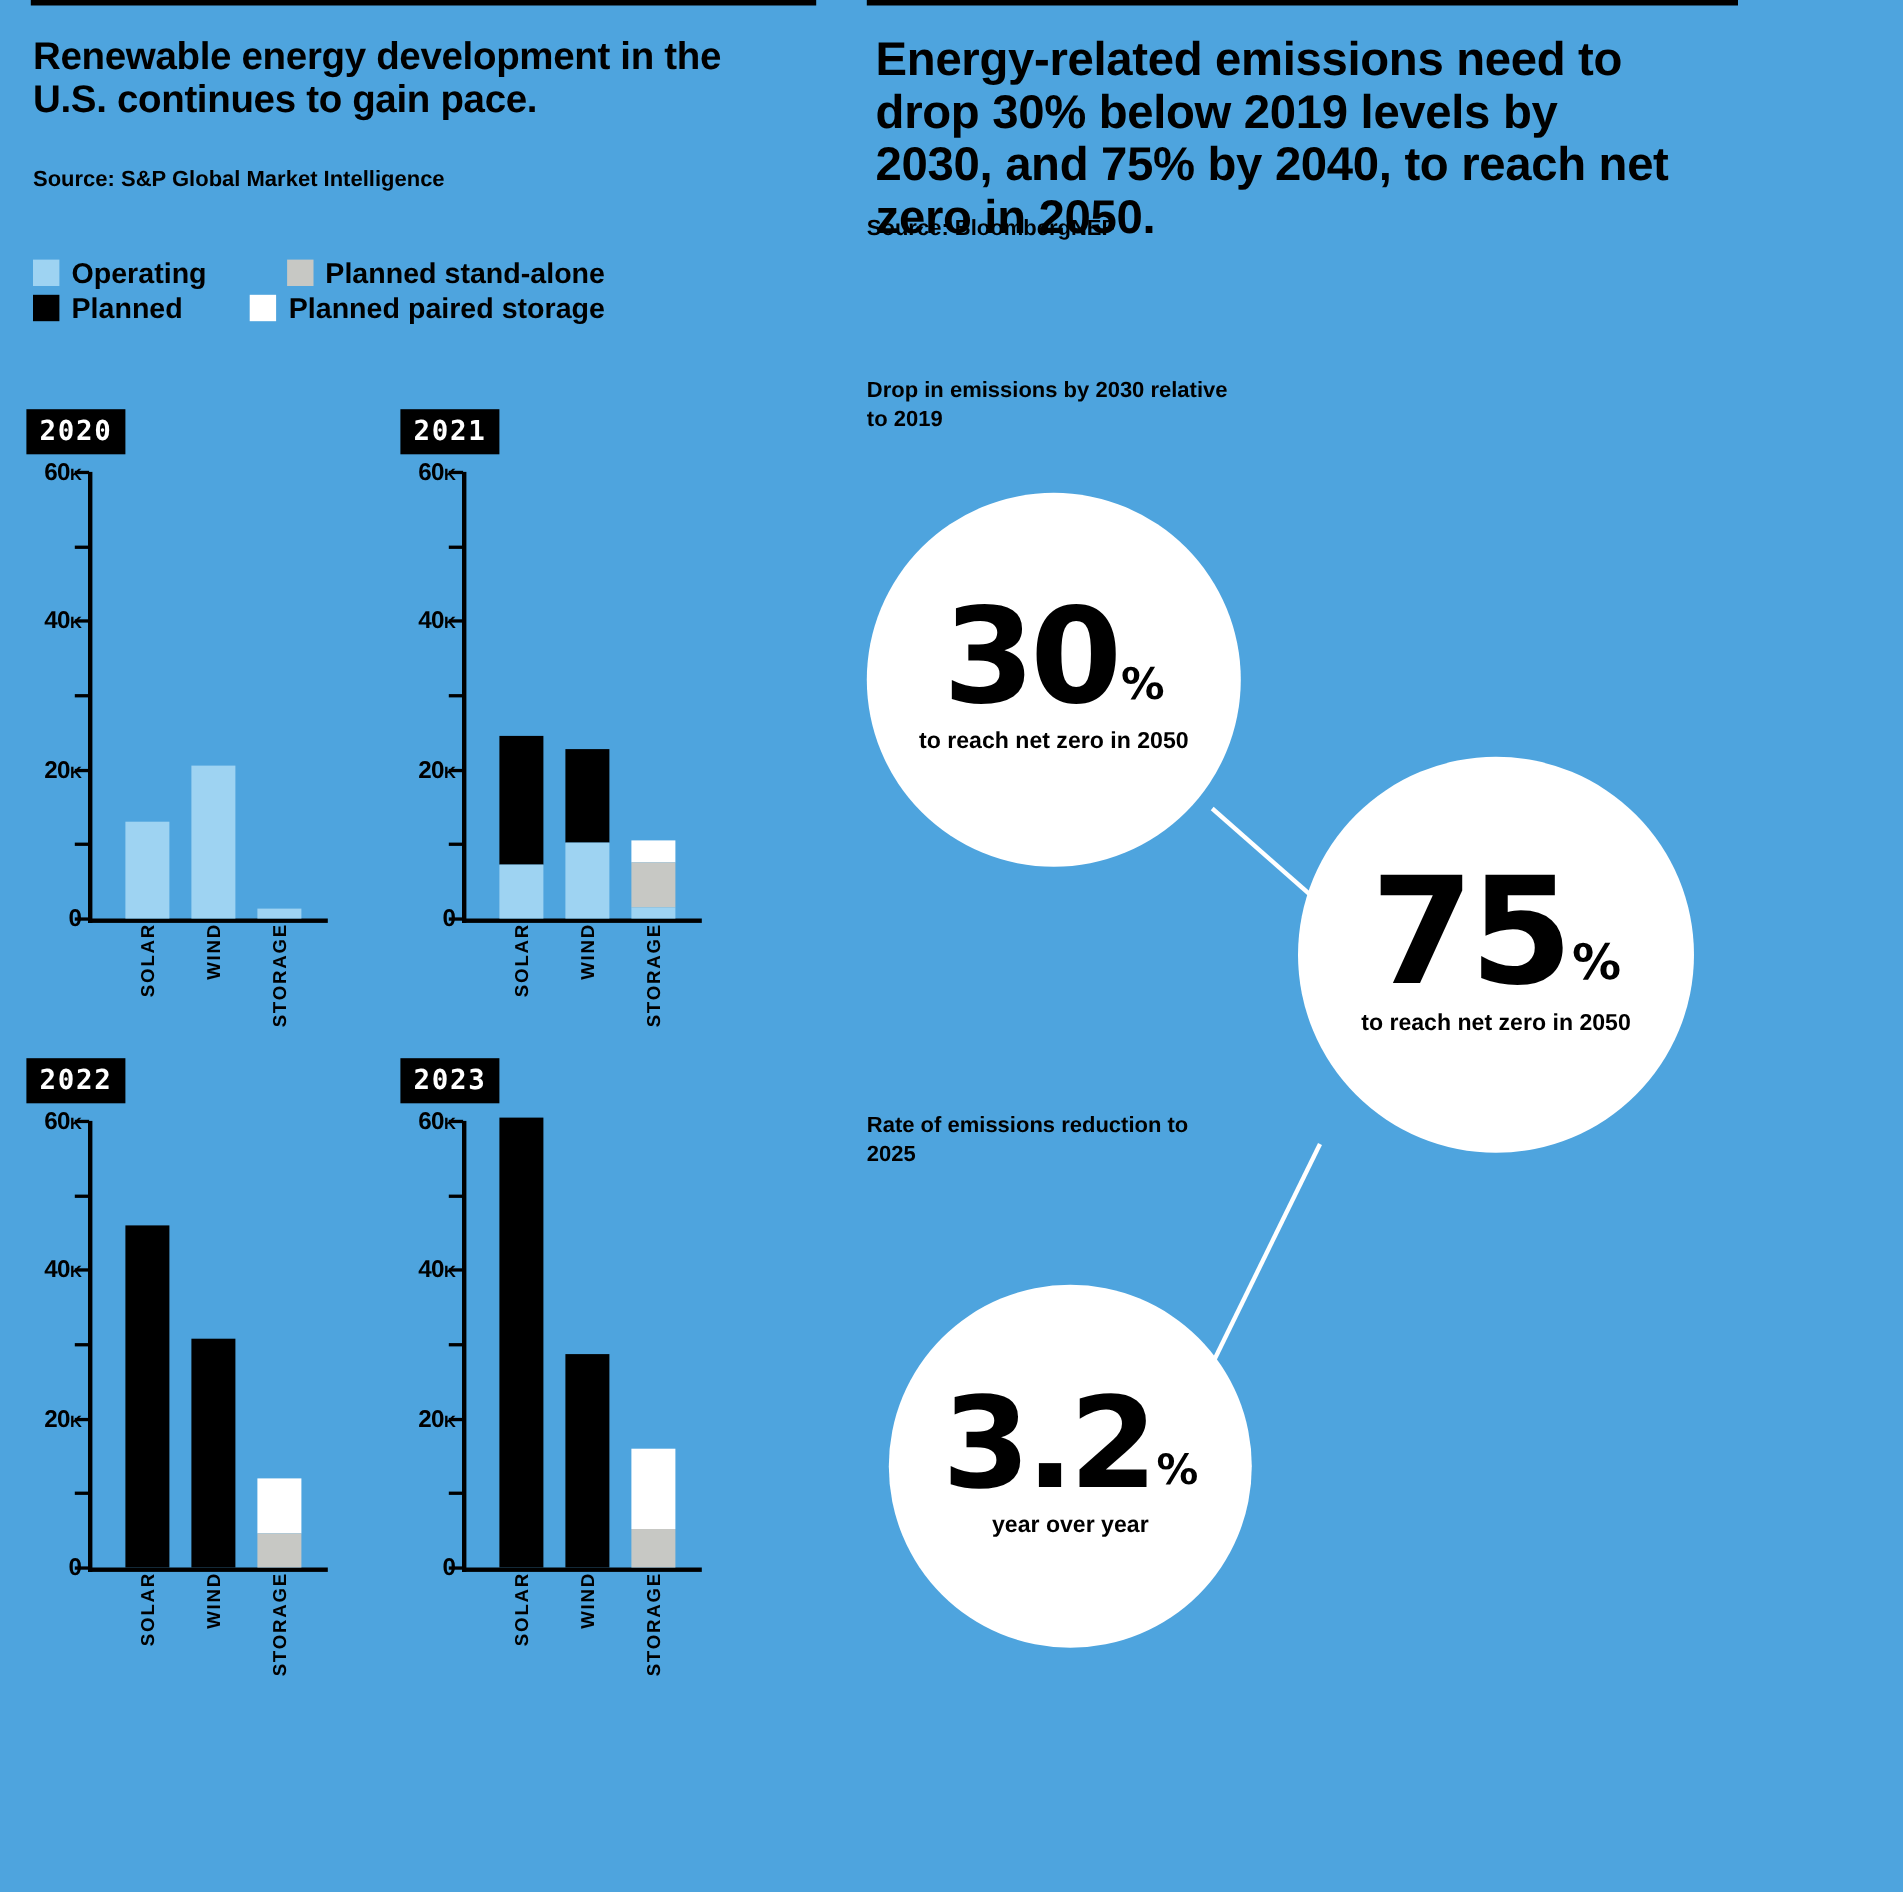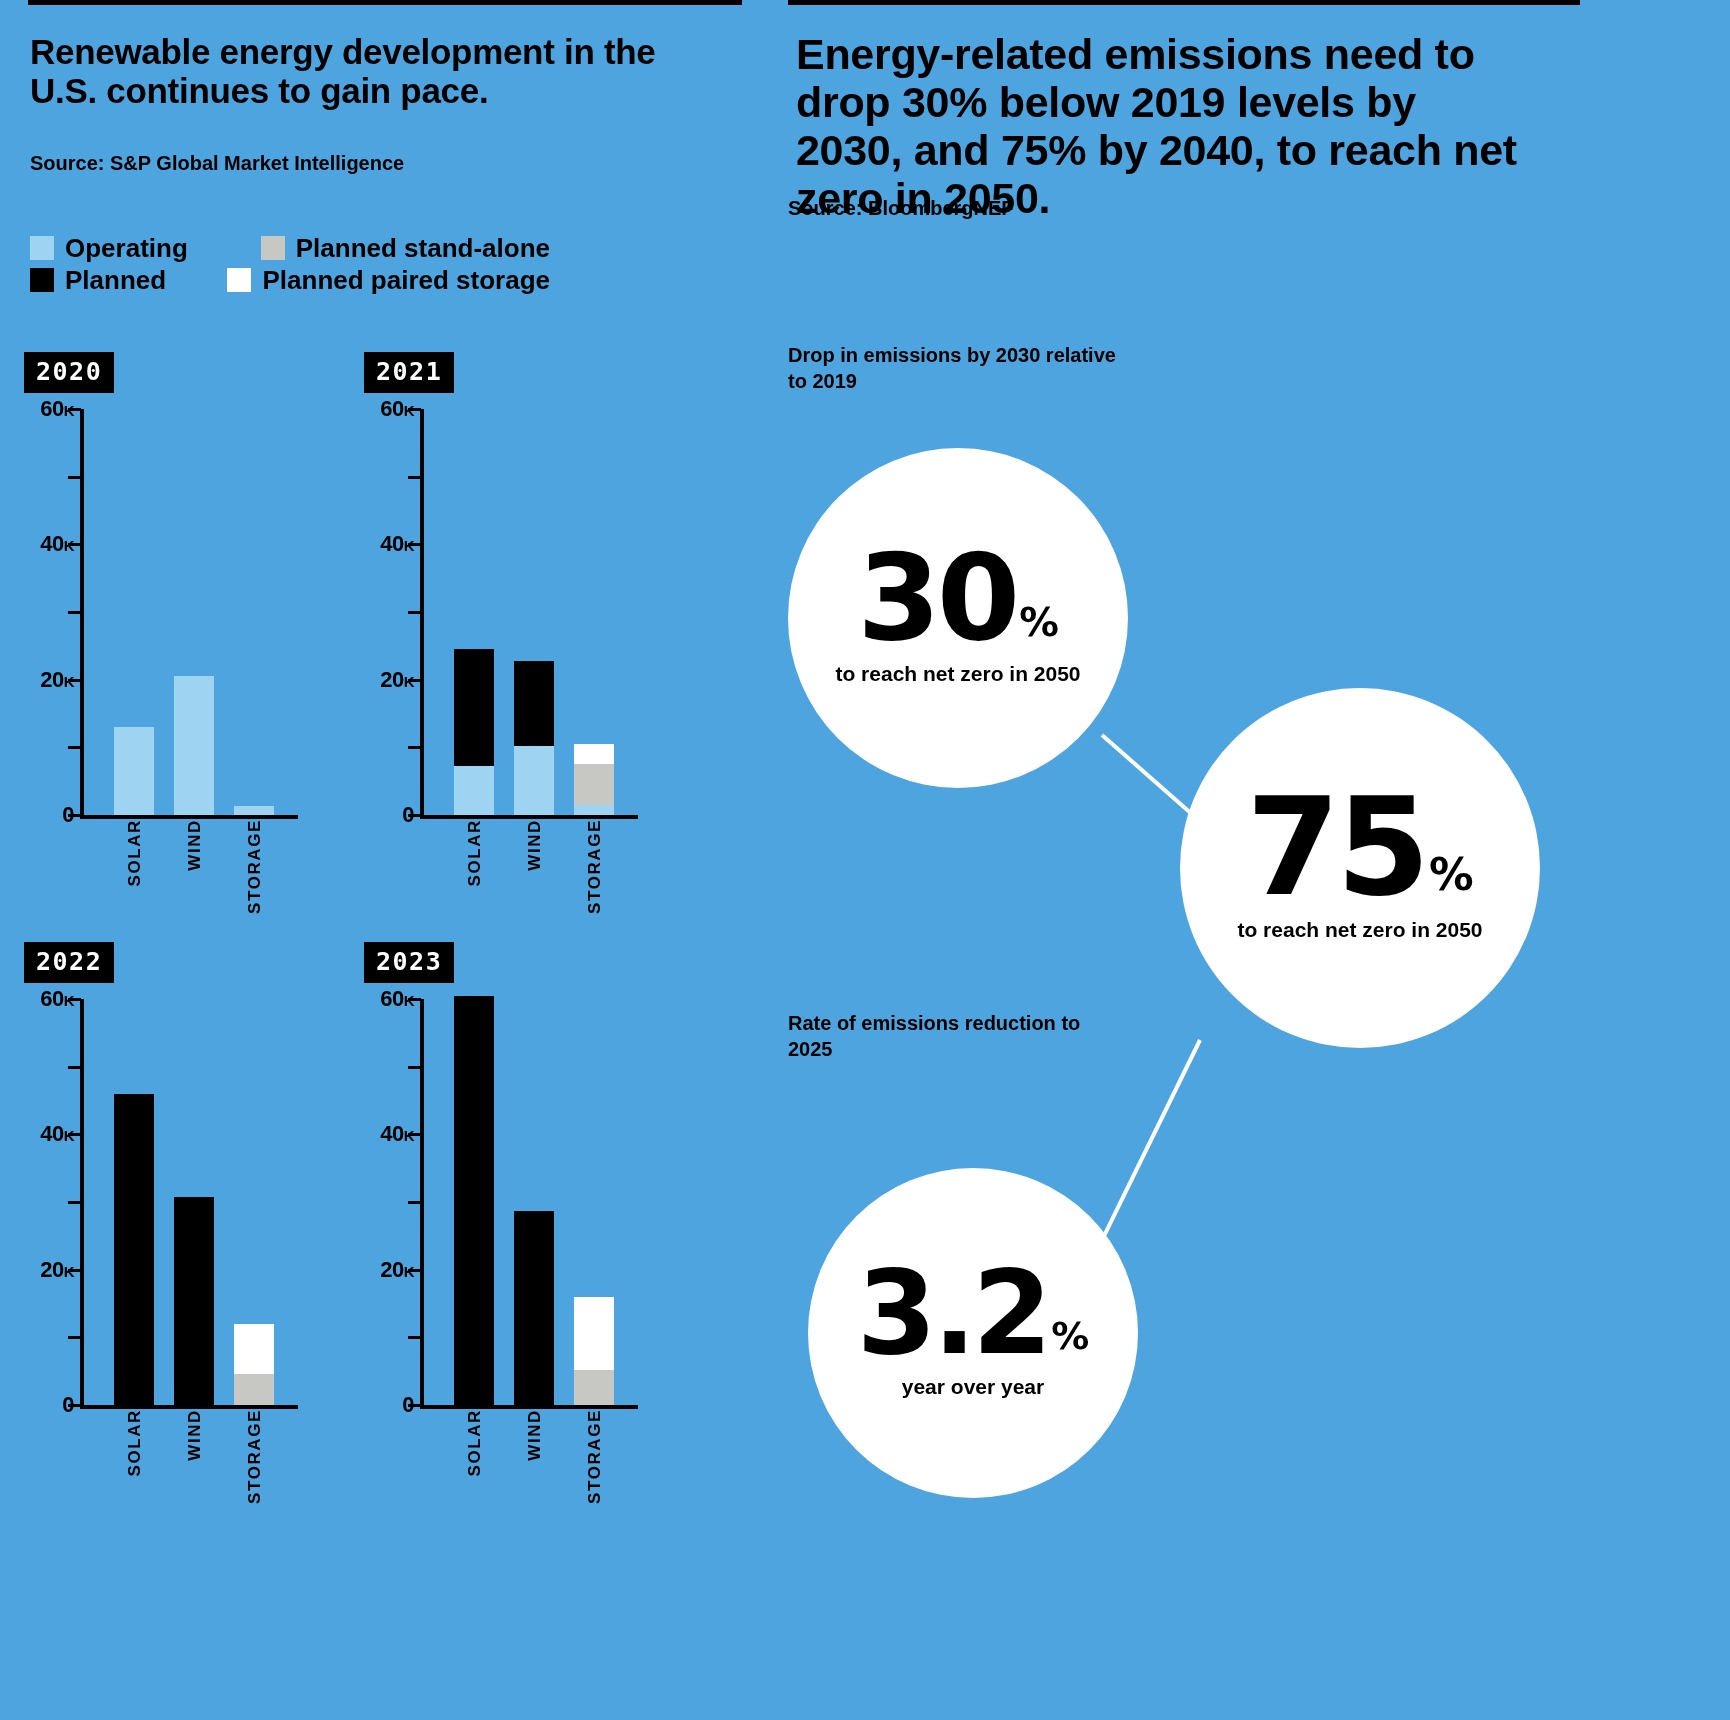--- a/index.html
+++ b/index.html
@@ -45,20 +45,21 @@
   #chart-2020 { left:24px;  top:352px; }
   #chart-2021 { left:364px; top:352px; }
   #chart-2022 { left:24px;  top:942px; }
   #chart-2023 { left:364px; top:942px; }
 
   .year-tag {
     display:inline-block; background:#000; color:#fff;
     font-size:25px; font-weight:bold; letter-spacing:1.5px;
     padding:5px 12px 7px 12px;
     font-family:"DejaVu Sans Mono", monospace;
+    margin-top:20px;
   }
 
   .plot-wrap { position:relative; height:410px; margin-top:16px; }
 
   .ylabels { position:absolute; left:0; top:0; width:50px; height:410px; }
   .ylab {
     position:absolute; right:0; transform:translateY(-50%);
     font-size:22px; font-weight:bold; letter-spacing:-0.5px;
   }
   .ylab small { font-size:15px; }

